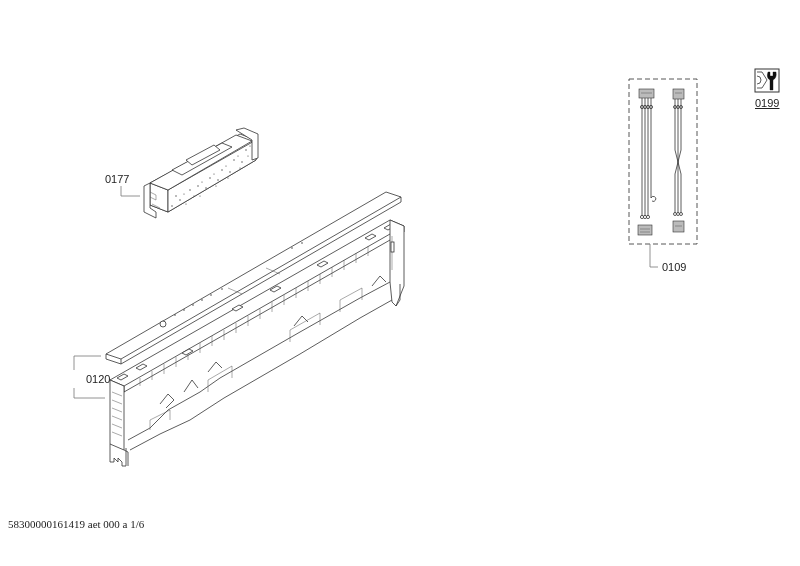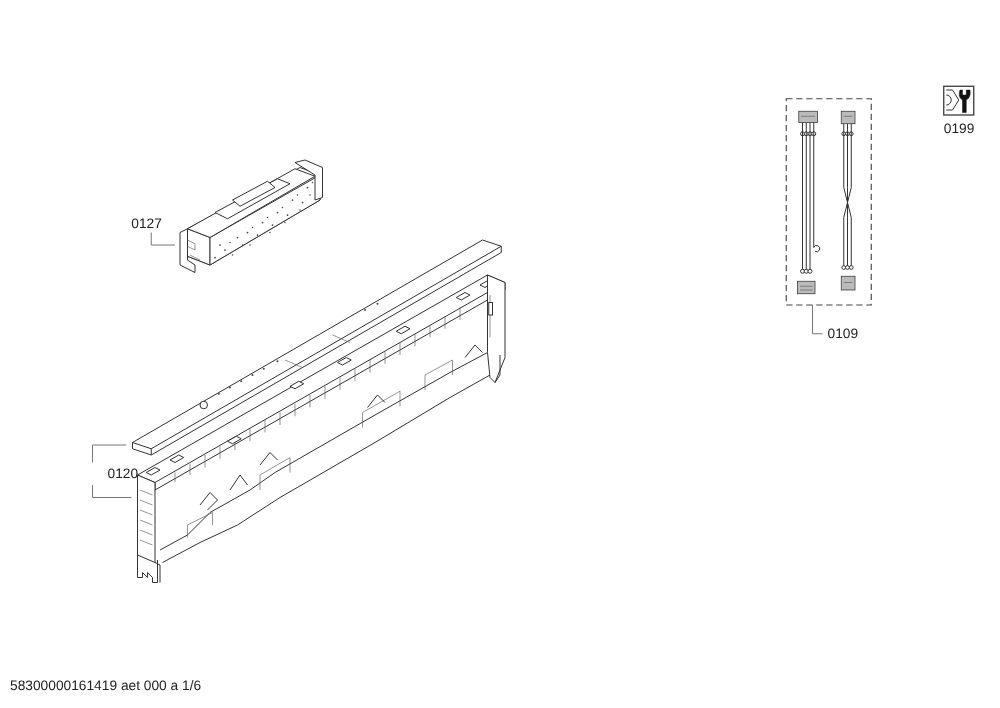--- a/index.html
+++ b/index.html
@@ -1,20 +1,20 @@
 <!DOCTYPE html>
 <html><head>
   <meta charset="utf-8">
   <style>
     html, body { margin: 0; padding: 0; background: #ffffff; }
     body { width: 800px; height: 566px; position: relative; overflow: hidden;
            font-family: "Liberation Sans", sans-serif; color: #222; }
     .canvas { position: absolute; left: 0; top: 0; width: 800px; height: 566px; }
     .label { position: absolute; font-size: 11px; color: #222; line-height: 12px; white-space: nowrap; }
-    .footer { position: absolute; left: 8px; top: 543px; font-size: 11px; color: #222; }
+    .footer { position: absolute; left: 8px; top: 518px; font-size: 11px; color: #222; font-family: Liberation Serif, serif; }
     svg { position: absolute; left: 0; top: 0; }
     .ln { stroke: #333; stroke-width: 0.8; fill: none; }
     .lnf { stroke: #333; stroke-width: 0.8; fill: #fff; }
     .thin { stroke: #555; stroke-width: 0.5; fill: none; }
     .lead { stroke: #777; stroke-width: 0.8; fill: none; }
     .dash { stroke: #444; stroke-width: 0.9; fill: none; stroke-dasharray: 5 3; }
     .grey { fill: #bbb; stroke: #333; stroke-width: 0.6; }
     .dot { fill: #444; }
   </style>
 </head>
@@ -206,19 +206,19 @@
       <rect x="755" y="69" width="24" height="23" fill="#fff" stroke="#333" stroke-width="1"></rect>
 
       <polyline class="ln" points="757,72 762,72 767,80 762,88 757,88"></polyline>
       <path class="ln" d="M757,76 a4,4 0 0 1 0,8"></path>
 
       <path d="M768,72 L770,72 L770,76 L773,76 L773,72 L776,72 Q777,78 773,80 L773,90 L770,90 L770,80 Q766,78 768,72 Z" fill="#111" stroke="#111" stroke-width="0.4"></path>
     </g>
 
   </svg>
 
-  <div class="label" style="left:105px; top:173px;">0127</div>
+  <div class="label" style="left:105px; top:173px;">0177</div>
   <div class="label" style="left:58px; top:373px;padding-left:28px;">0120</div>
   <div class="label" style="left:662px; top:261px;">0109</div>
-  <div class="label" style="left:755px; top:97px;">0199</div>
+  <div class="label" style="left:755px; top:97px;text-decoration:underline;">0199</div>
 
   <div class="footer">58300000161419 aet 000 a 1/6</div>
 </div>
 
 </body></html>

